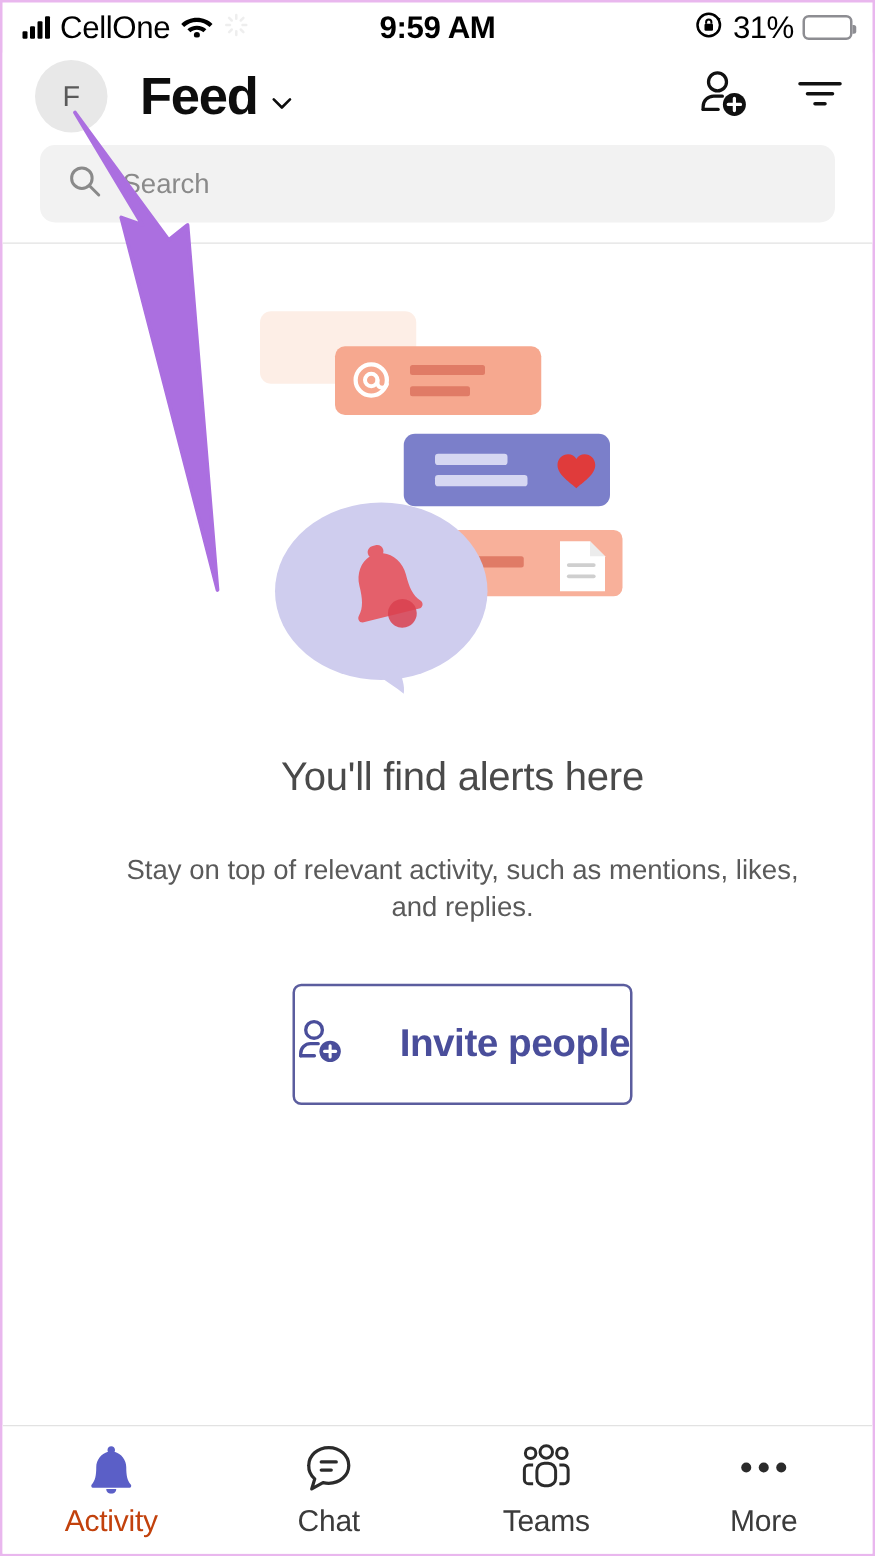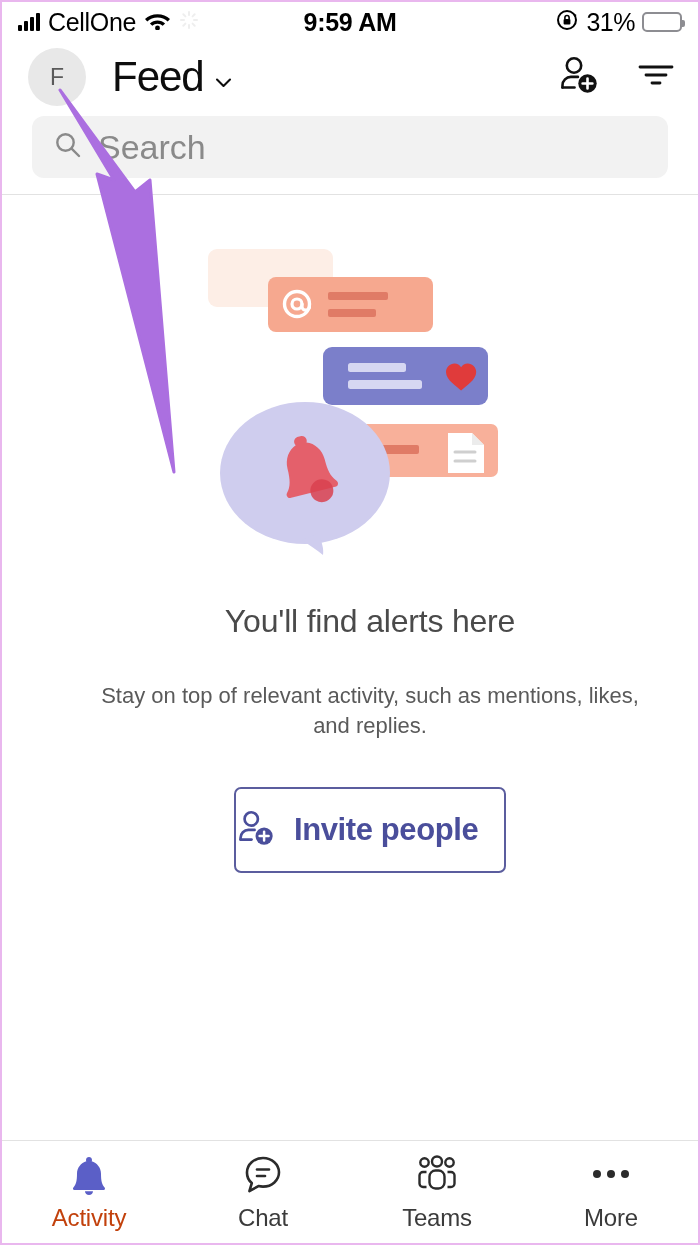--- a/index.html
+++ b/index.html
@@ -62,34 +62,34 @@
     background: #fff;
   }
   .avatar {
     width: 58px; height: 58px; border-radius: 50%;
     background: #e8e8e8;
     display: flex; align-items: center; justify-content: center;
     font-size: 23px; color: #5a5a5a; font-weight: 400;
     flex: 0 0 auto;
   }
   .title-wrap { display: flex; align-items: center; gap: 10px; margin-left: 26px; }
-  .app-title { font-size: 42px; font-weight: 400; color: #0d0d0d; letter-spacing: -1px; }
+  .app-title { font-size: 42px; font-weight: 700; color: #0d0d0d; letter-spacing: -1px; }
   .chev { width: 19px; height: 19px; position: relative; top: 5px; }
   .hdr-actions { margin-left: auto; display: flex; align-items: center; gap: 36px; }
 
   
   .searchwrap { padding: 4px 30px 16px 30px; background: #fff; }
   .searchbar {
     height: 62px; background: #f2f2f2; border-radius: 12px;
     display: flex; align-items: center; gap: 16px; padding: 0 22px;
   }
   .search-input {
     border: 0; background: transparent; outline: none;
     font-family: "Liberation Sans", sans-serif;
-    font-size: 34px; color: #8a8a8a; width: 100%;
+    font-size: 22px; color: #8a8a8a; width: 100%;
   }
   .search-input::placeholder { color: #8a8a8a; }
   .divider { height: 1px; background: #e2e2e2; width: 100%; }
 
   
   .content {
     height: 930px;
     display: flex; flex-direction: column; align-items: center;
     padding-top: 42px;
     padding-left: 40px;
@@ -99,22 +99,22 @@
     font-size: 32px; color: #4a4a4a; font-weight: 400;
     margin-top: 46px; letter-spacing: -0.2px;
   }
   .empty-sub {
     font-size: 22px; color: #5a5a5a; font-weight: 400;
     margin-top: 41px; text-align: center; line-height: 1.36;
     max-width: 540px;
   }
   .invite-btn {
     margin-top: 46px;
-    display: flex; align-items: center; justify-content: flex-start; gap: 18px;
-    width: 272px; height: 86px;
+    display: flex; align-items: center; justify-content: space-between; gap: 18px;
+    width: 272px; height: 97px;
     border: 2px solid #5b5d9e; border-radius: 7px;
     background: #fff; cursor: pointer;
   }
   .invite-label {
     font-size: 31px; font-weight: 700; color: #4a4e9b; letter-spacing: -0.4px;
   }
 
   
   .bottomnav {
     position: absolute; left: 0; right: 0; bottom: 0;

